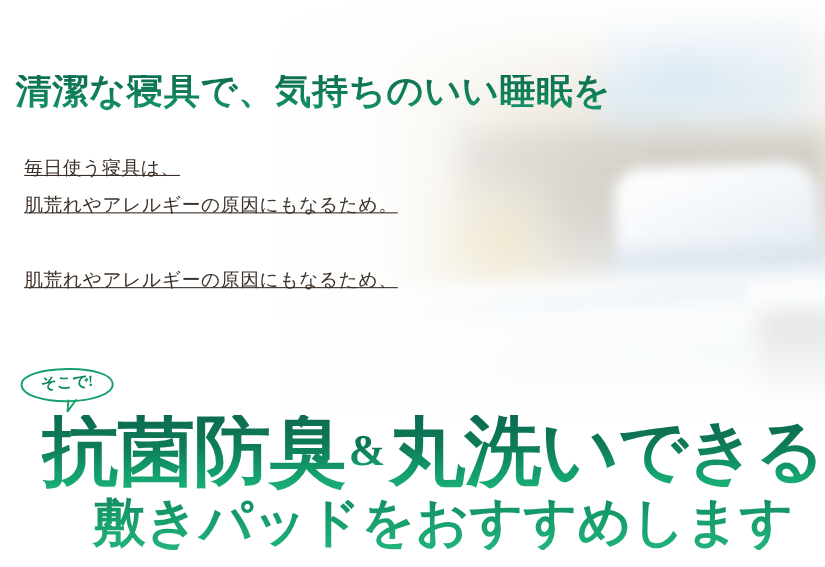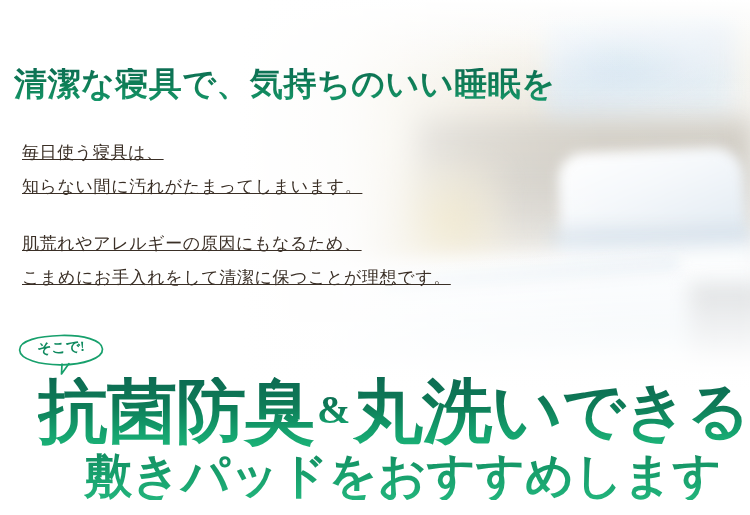--- a/index.html
+++ b/index.html
@@ -156,21 +156,21 @@
     position: absolute;
     left: 22px;
     top: 136px;
     color: #3a2f26;
     font-size: 17px;
     line-height: 34px;
     letter-spacing: 0.6px;
     white-space: nowrap;
   }
   .body-block .para { margin: 0; }
-  .body-block .para + .para { margin-top: 23px; }
+  .body-block .para + .para { margin-top: 34px; }
   .body-block .line { display: block; text-decoration: underline; }
 
   
   .bubble {
     position: absolute;
     left: 17px;
     top: 333px;
     width: 88px;
     height: 42px;
   }
@@ -259,25 +259,24 @@
     <div class="fade-bottom"></div>
   </div>
 
   <div class="content">
 
     <div class="headline-top">清潔な寝具で、気持ちのいい睡眠を</div>
 
     <div class="body-block">
       <p class="para">
         <span class="line">毎日使う寝具は、</span>
-        <span class="line">知らない間に汚れがたまってしまいます。</span>
+        <span class="line">肌荒れやアレルギーの原因にもなるため。</span>
       </p>
       <p class="para">
         <span class="line">肌荒れやアレルギーの原因にもなるため、</span>
-        <span class="line">こまめにお手入れをして清潔に保つことが理想です。</span>
       </p>
     </div>
 
     <div class="bubble">
       <svg width="88" height="42" viewBox="0 0 88 42" fill="none">
         <path d="M44 2.5 C66 2 85 7 85.5 16 C86 25.5 66 31.5 44.5 31.8 C23 32 3 26.5 2.6 17 C2.2 7.5 22 3 44 2.5 Z" stroke="#17a06c" stroke-width="1.7" fill="none" stroke-linecap="round"></path>
         <path d="M45 31 L44.5 41 L52 30.6" stroke="#17a06c" stroke-width="1.7" fill="none" stroke-linejoin="round" stroke-linecap="round"></path>
       </svg>
       <div class="bubble-text">そこで!</div>
     </div>

